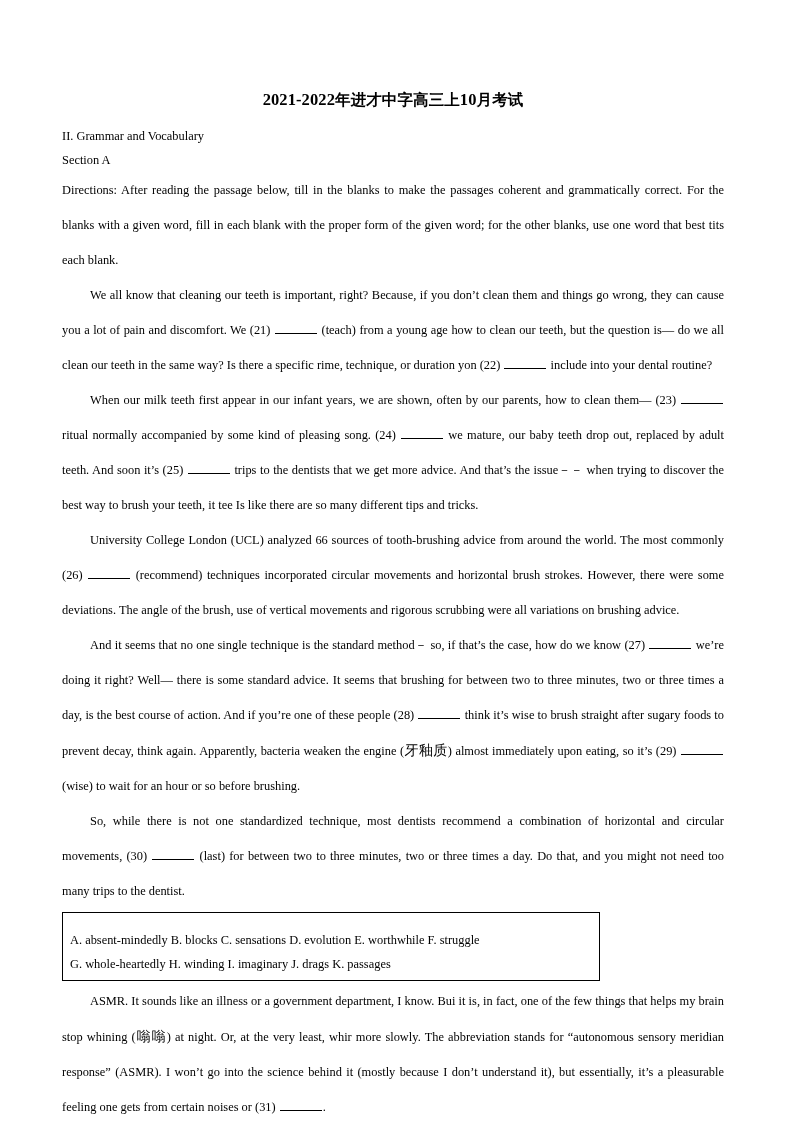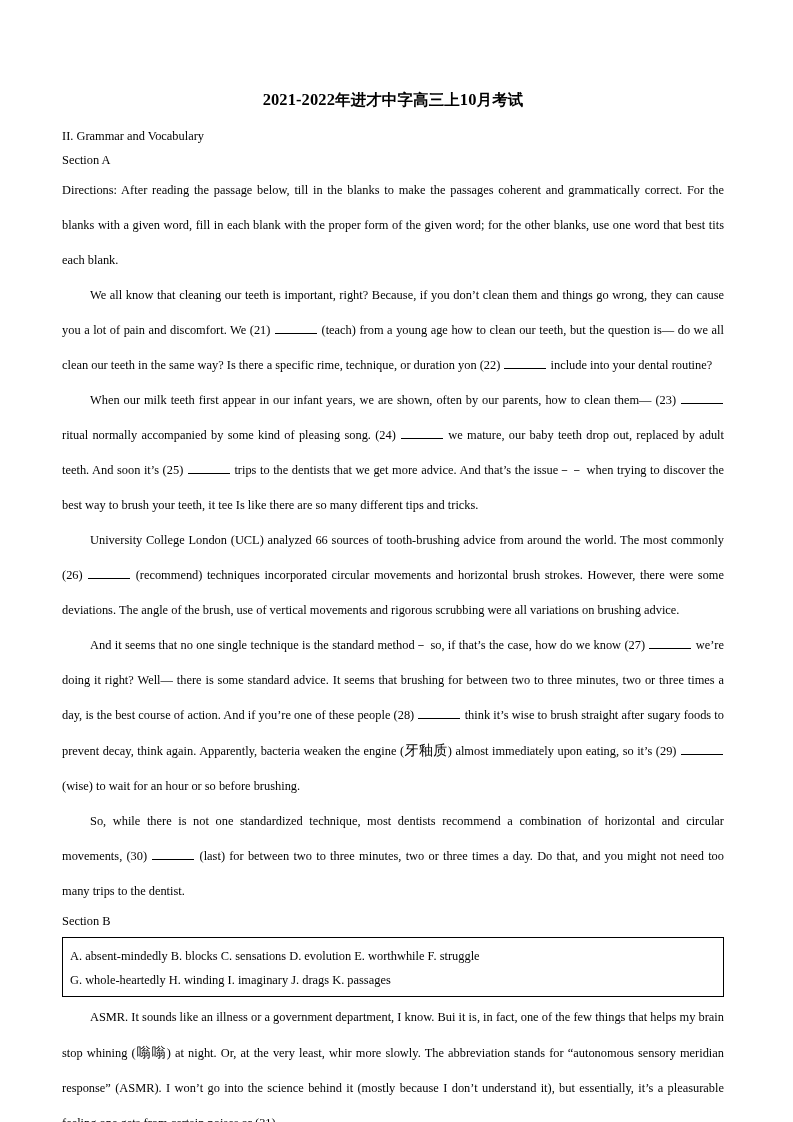--- a/index.html
+++ b/index.html
@@ -57,23 +57,23 @@
     display: inline-block;
     border-bottom: 1px solid #000;
     width: 42px;
     height: 0.85em;
     vertical-align: baseline;
     margin: 0 1px;
   }
   .wordbox {
     border: 1px solid #000000;
     box-sizing: border-box;
-    width: 662px;
+    width: 538px;
     margin: 3px 0 3px 0;
-    padding: 6px 7px 4px 7px;
+    padding: 15px 7px 4px 7px;
   }
   .wordbox .line {
     line-height: 24px;
     font-size: 12.4px;
   }
   .cjk {
     font-family: "DejaVu Sans", "Liberation Sans", sans-serif;
     font-size: 14px;
   }
   .title-cjk {
@@ -99,21 +99,20 @@
     <p class="para">Directions: After reading the passage below, till in the blanks to make the passages coherent and grammatically correct. For the blanks with a given word, fill in each blank with the proper form of the given word; for the other blanks, use one word that best tits each blank.</p>
 
     <div>
       <p class="para indent">We all know that cleaning our teeth is important, right? Because, if you don’t clean them and things go wrong, they can cause you a lot of pain and discomfort. We (21) <span class="blank"></span> (teach) from a young age how to clean our teeth, but the question is— do we all clean our teeth in the same way? Is there a specific rime, technique, or duration yon (22) <span class="blank"></span> include into your dental routine?</p>
       <p class="para indent">When our milk teeth first appear in our infant years, we are shown, often by our parents, how to clean them— (23) <span class="blank"></span> ritual normally accompanied by some kind of pleasing song. (24) <span class="blank"></span> we mature, our baby teeth drop out, replaced by adult teeth. And soon it’s (25) <span class="blank"></span> trips to the dentists that we get more advice. And that’s the issue－－ when trying to discover the best way to brush your teeth, it tee Is like there are so many different tips and tricks.</p>
       <p class="para indent">University College London (UCL) analyzed 66 sources of tooth-brushing advice from around the world. The most commonly (26) <span class="blank"></span> (recommend) techniques incorporated circular movements and horizontal brush strokes. However, there were some deviations. The angle of the brush, use of vertical movements and rigorous scrubbing were all variations on brushing advice.</p>
       <p class="para indent">And it seems that no one single technique is the standard method－  so, if that’s the case, how do we know (27) <span class="blank"></span> we’re doing it right? Well— there is some standard advice. It seems that brushing for between two to three minutes, two or three times a day, is the best course of action. And if you’re one of these people (28) <span class="blank"></span> think it’s wise to brush straight after sugary foods to prevent decay, think again. Apparently, bacteria weaken the engine (<span class="cjk">牙釉质</span>) almost immediately upon eating, so it’s (29) <span class="blank"></span> (wise) to wait for an hour or so before brushing.</p>
       <p class="para indent">So, while there is not one standardized technique, most dentists recommend a combination of horizontal and circular movements, (30) <span class="blank"></span> (last) for between two to three minutes, two or three times a day. Do that, and you might not need too many trips to the dentist.</p>
     </div>
 
-    <p class="line">Section B</p>
 
 
     <div class="wordbox">
       <p class="line">A. absent-mindedly B. blocks C. sensations D. evolution E. worthwhile F. struggle</p>
       <p class="line">G. whole-heartedly H. winding I. imaginary J. drags K. passages</p>
     </div>
 
     <div>
       <p class="para indent">ASMR. It sounds like an illness or a government department, I know. Bui it is, in fact, one of the few things that helps my brain stop whining (<span class="cjk">嗡嗡</span>) at night. Or, at the very least, whir more slowly. The abbreviation stands for “autonomous sensory meridian response” (ASMR). I won’t go into the science behind it (mostly because I don’t understand it), but essentially, it’s a pleasurable feeling one gets from certain noises or (31) <span class="blank"></span>.</p>
     </div>

